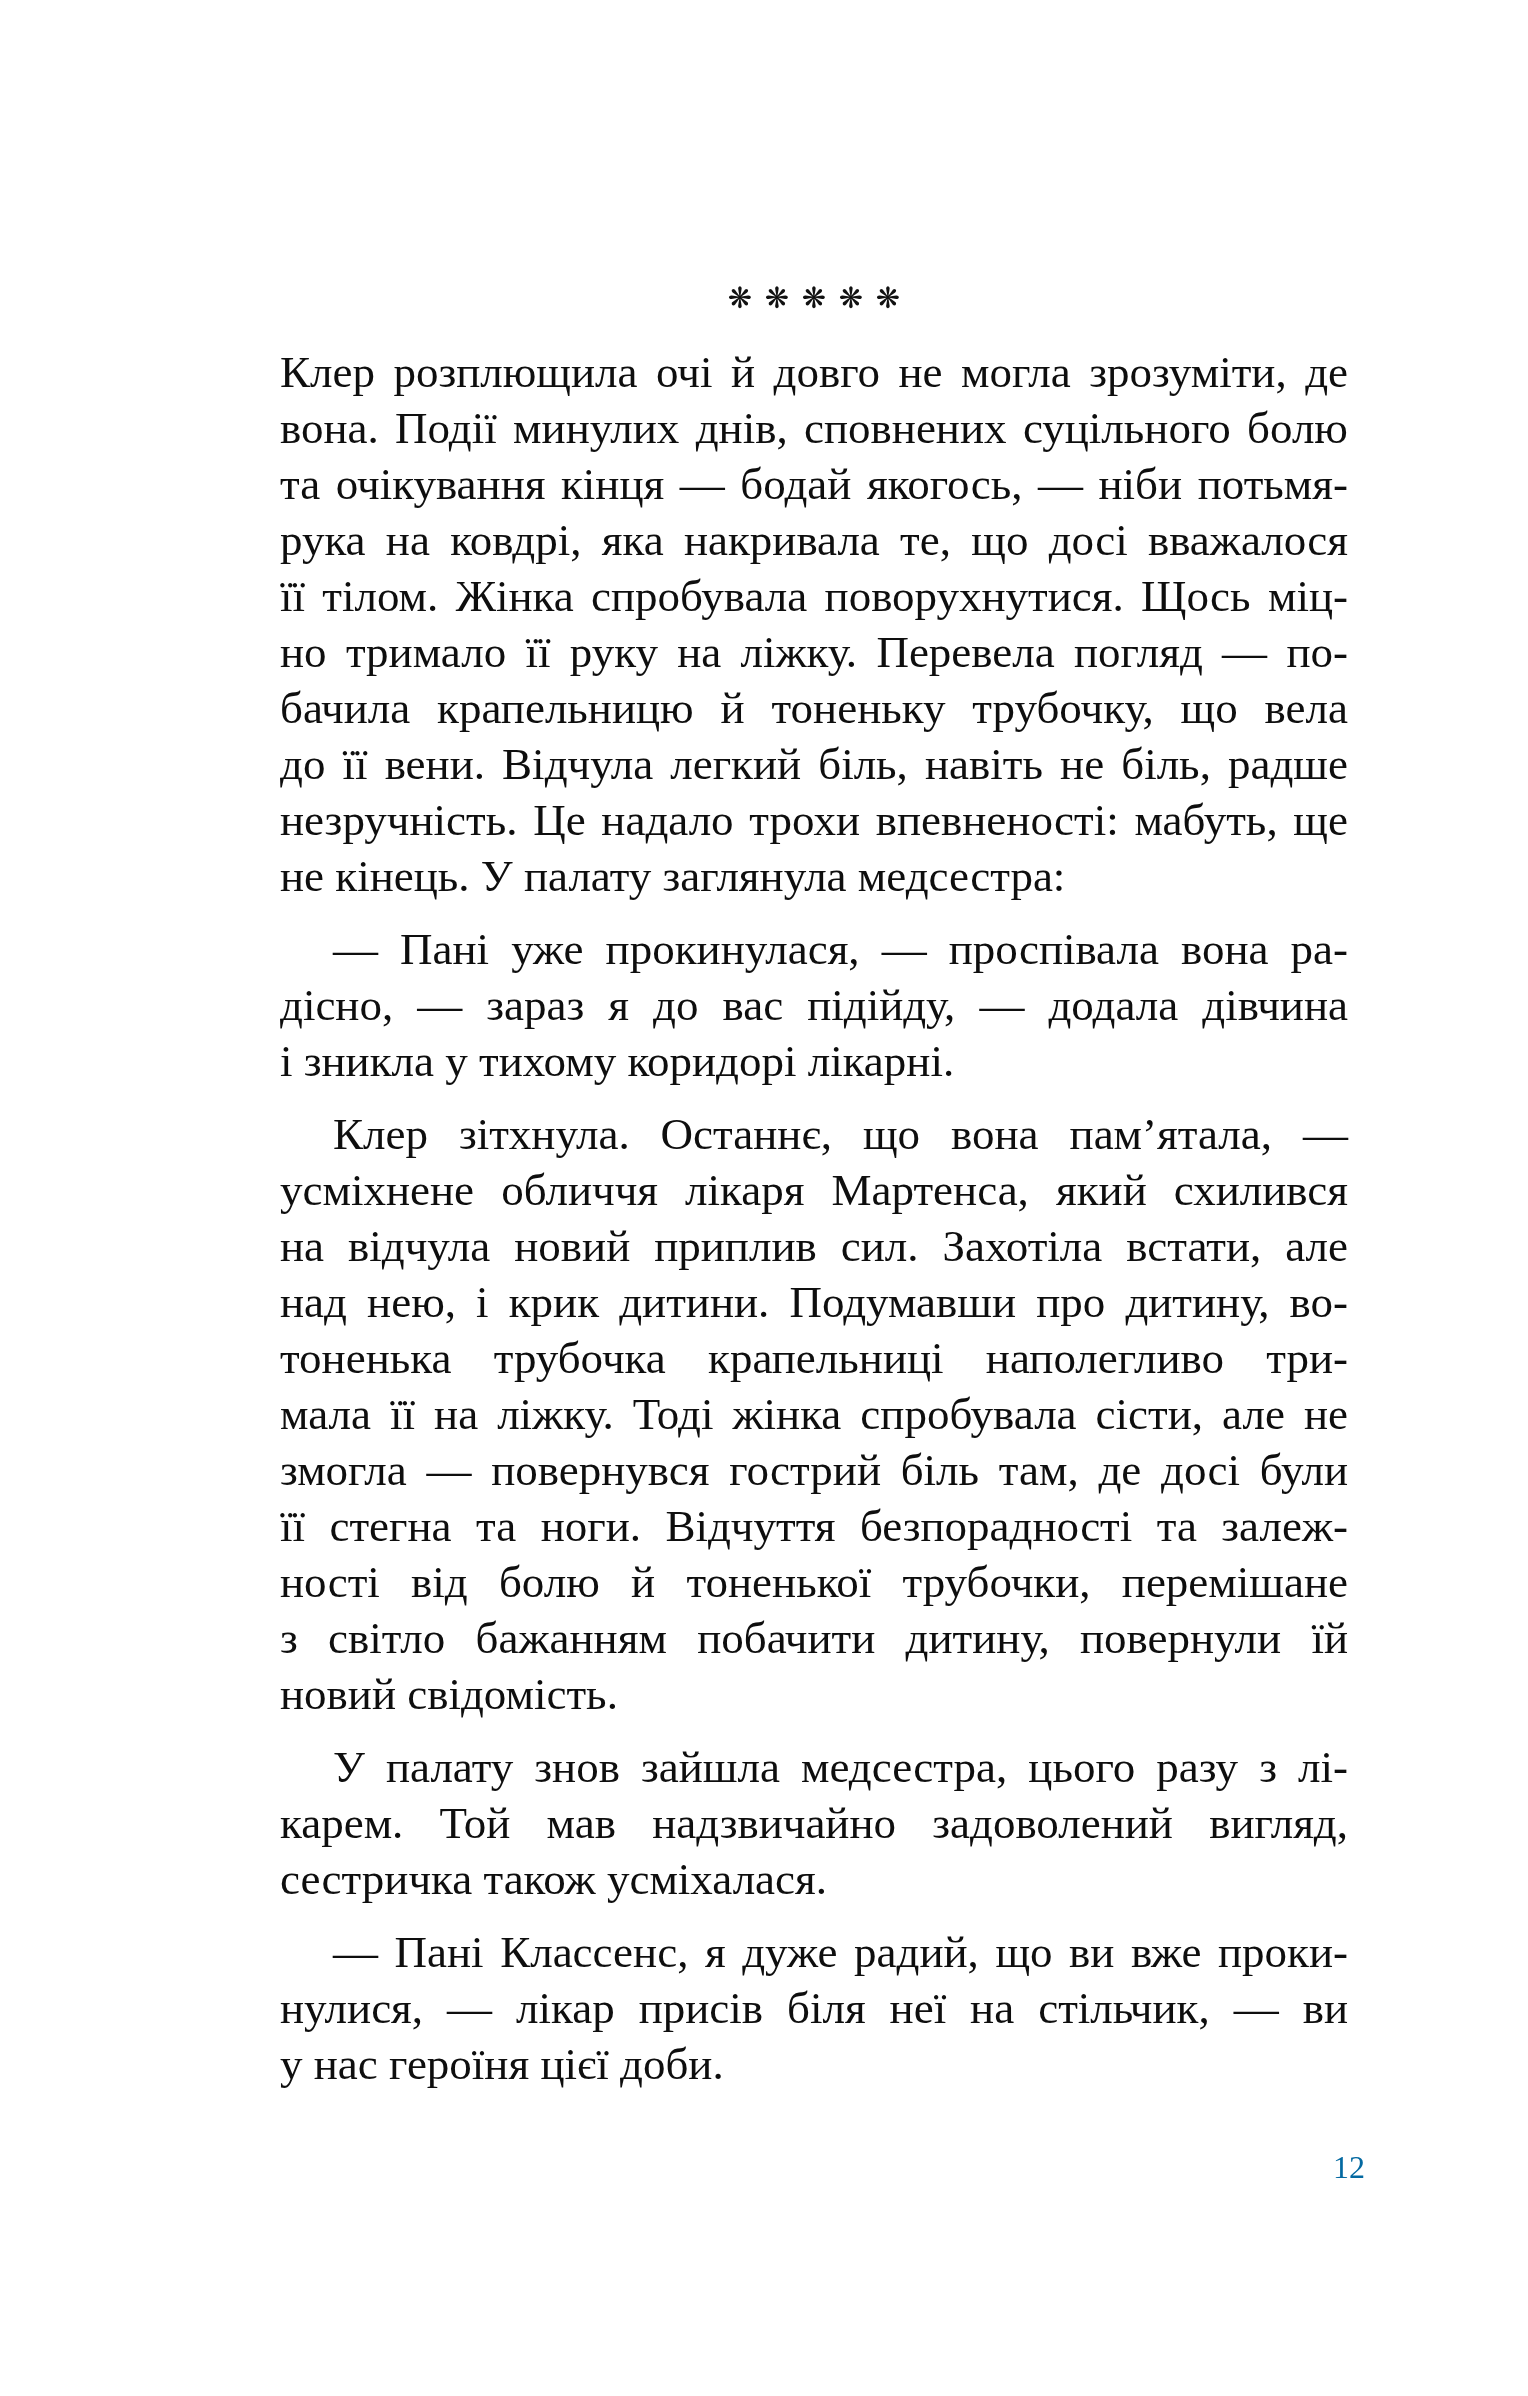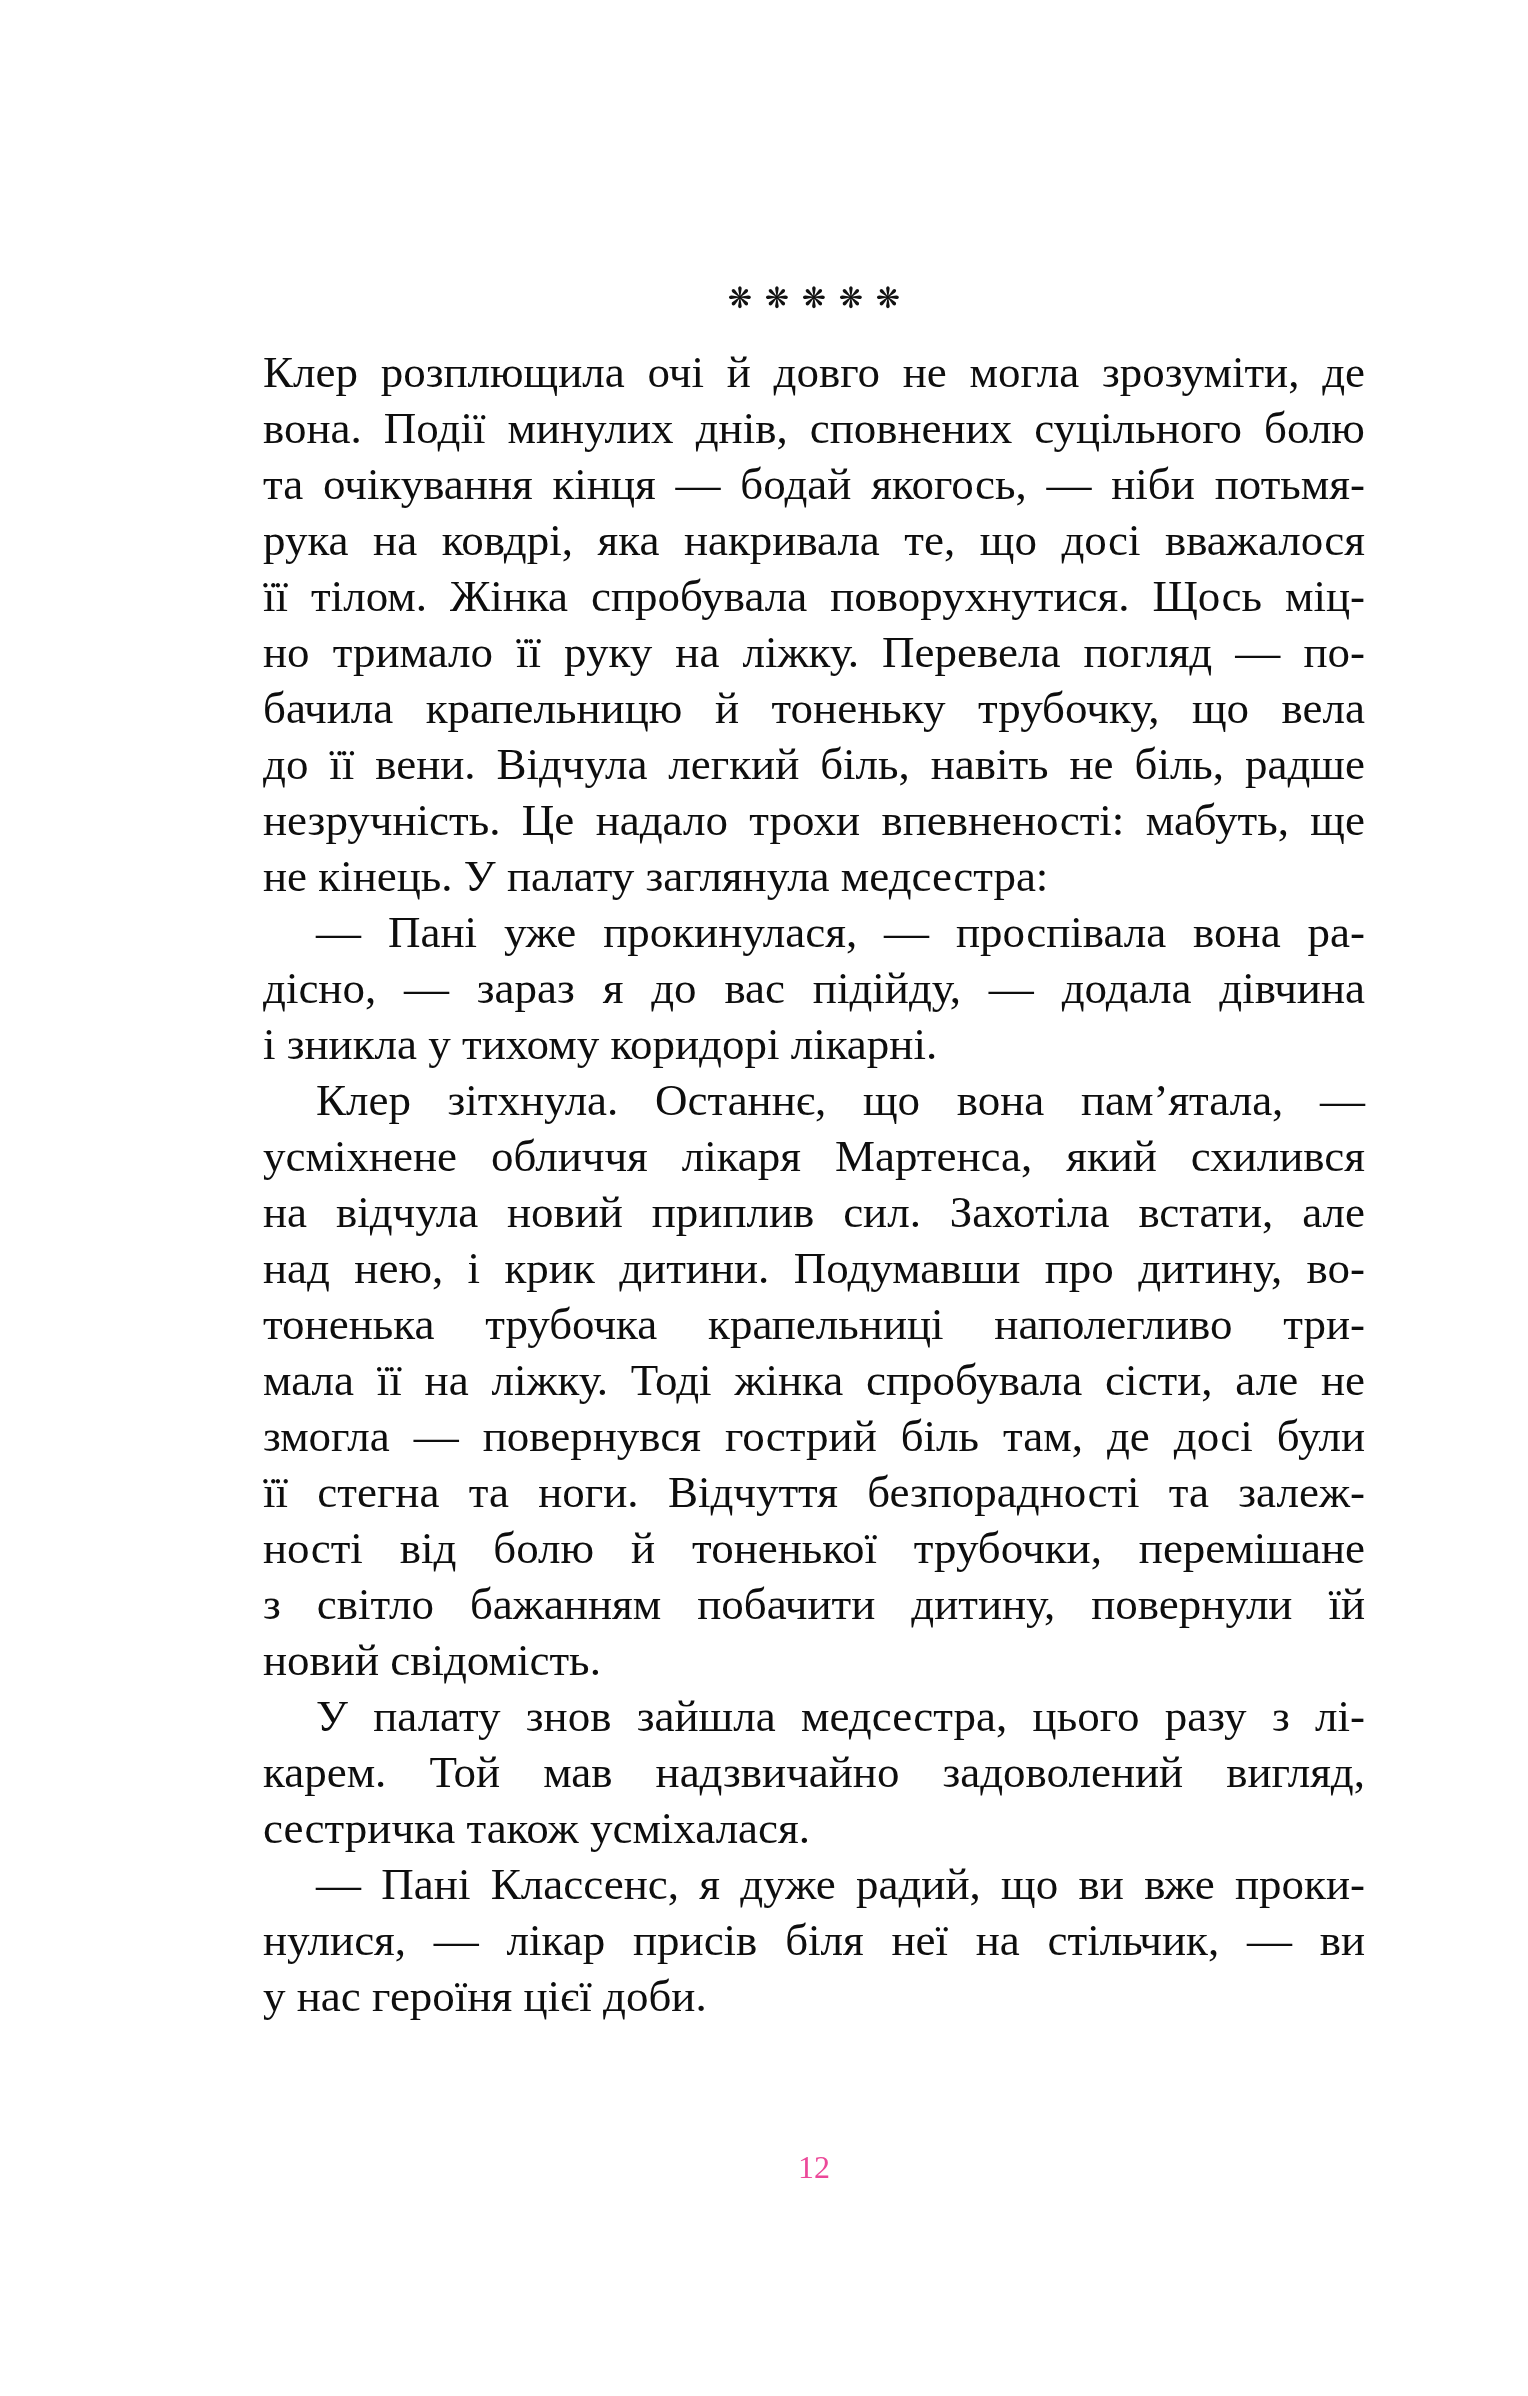--- a/index.html
+++ b/index.html
@@ -30,41 +30,41 @@
     line-height: 37px;
     letter-spacing: 12.7px;
     padding-left: 12.7px; 
     color: #111111;
   }
   .text-block {
     margin-top: 27.4px;
     font-size: 45px;
     line-height: 56px;
   }
-  .para { margin: 0; }
+  .para { margin: 17px; }
   .line {
     text-align: justify;
     text-align-last: justify;
   }
   .line.last {
     text-align: justify;
     text-align-last: left;
   }
   .para.indent .line:first-child {
     text-indent: 53px;
   }
   .page-number {
     position: absolute;
     top: 2148px;
     left: 263px;
     width: 1102px;
-    text-align: center;
+    text-align: right;
     font-size: 32px;
     line-height: 39px;
-    color: #ec4899;
+    color: #0369a1;
   }
 </style>
 </head>
 <body>
 
 <div class="page">
   <div class="content">
     <div class="scene-separator">❋❋❋❋❋</div>
     <div class="text-block">
         <div class="para">

